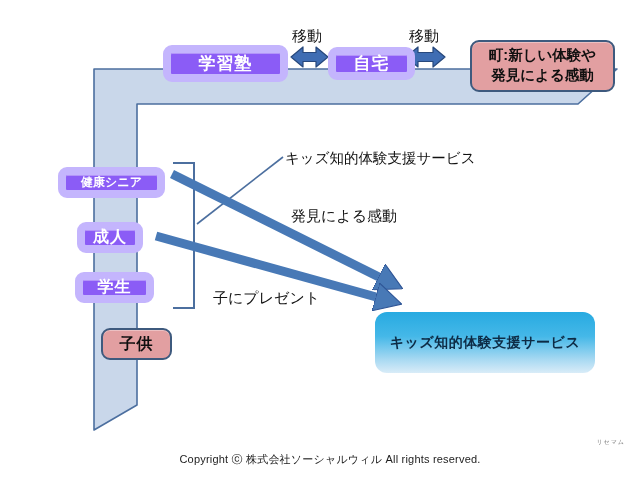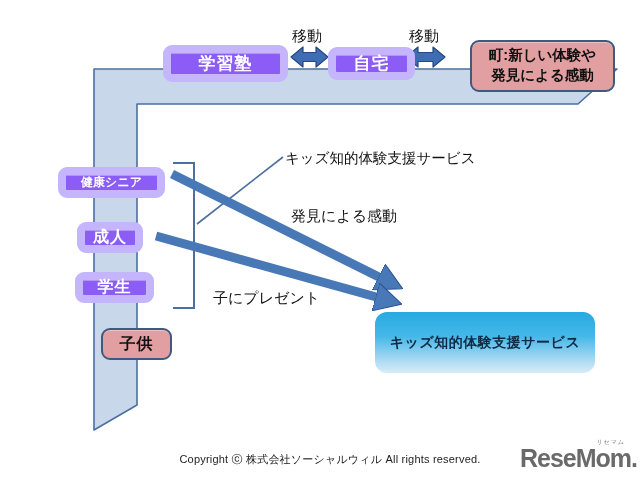--- a/index.html
+++ b/index.html
@@ -101,16 +101,15 @@
 
   <div class="lbl" style="left:283px;top:27px;width:48px;text-align:center;font-size:15px;">移動</div>
   <div class="lbl" style="left:400px;top:27px;width:48px;text-align:center;font-size:15px;">移動</div>
   <div class="lbl" style="left:285px;top:149px;font-size:14.5px;">キッズ知的体験支援サービス</div>
   <div class="lbl" style="left:291px;top:207px;font-size:15px;">発見による感動</div>
   <div class="lbl" style="left:213px;top:289px;font-size:15px;">子にプレゼント</div>
 
   <div class="copyright">Copyright ⓒ 株式会社ソーシャルウィル All rights reserved.</div>
   <div class="logo">
     <div class="ruby">リセマム</div>
-    <div class="word">ReseMom.</div>
   </div>
 
 </div>
 
 </body></html>

